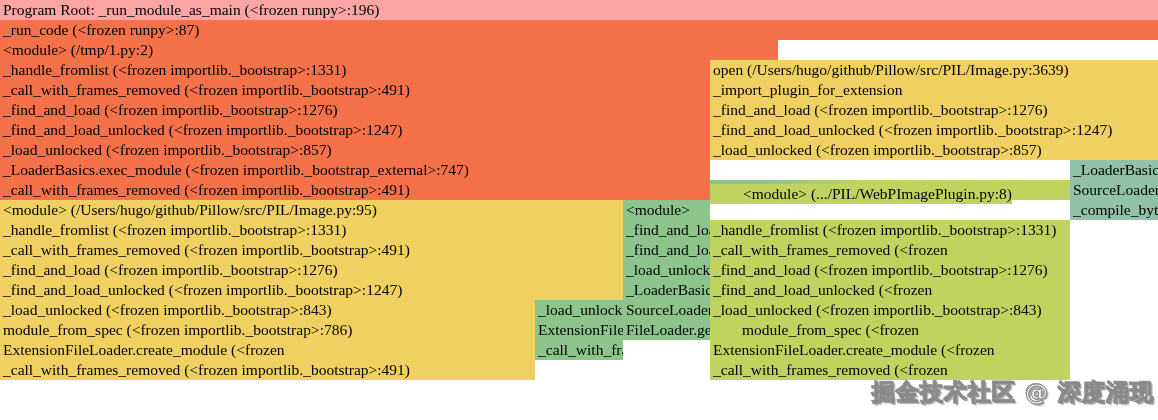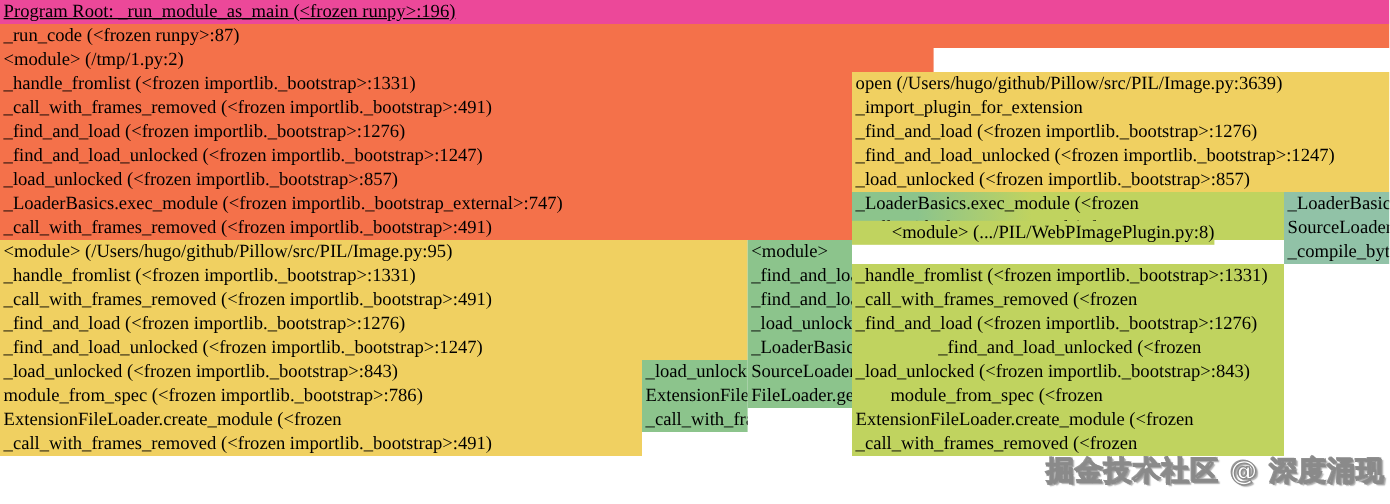--- a/index.html
+++ b/index.html
@@ -14,21 +14,21 @@
     position:absolute;
     height:20px;
     line-height:20px;
     font-size:15.5px;
     color:#000;
     white-space:nowrap;
     overflow:hidden;
     padding-left:3px;
     box-sizing:border-box;
   }
-  .c-white{background:#ec4899;text-decoration:underline;}
+  .c-white{background:#fca5a5;}
   .c-orange{background:var(--orange);}
   .c-yellow{background:var(--yellow);}
   .c-green{background:var(--green);}
   .c-yellowgreen{background:var(--yellowgreen);}
   .c-teal{background:var(--teal);}
   .c-green_fade{background:linear-gradient(90deg,var(--green) 0px,var(--green) 55px,var(--yellowgreen) 150px,var(--yellowgreen) 100%);}
   .watermark{
     position:absolute;
     top:377px;right:4px;
     font-family:"DejaVu Sans","Liberation Sans",sans-serif;
@@ -53,41 +53,40 @@
     <div class="cell c-yellow" style="left: 710px; top: 60px; width: 448px;">open (/Users/hugo/github/Pillow/src/PIL/Image.py:3639)</div>
     <div class="cell c-orange" style="left: 0px; top: 80px; width: 710px;">_call_with_frames_removed (&lt;frozen importlib._bootstrap&gt;:491)</div>
     <div class="cell c-yellow" style="left: 710px; top: 80px; width: 448px;">_import_plugin_for_extension</div>
     <div class="cell c-orange" style="left: 0px; top: 100px; width: 710px;">_find_and_load (&lt;frozen importlib._bootstrap&gt;:1276)</div>
     <div class="cell c-yellow" style="left: 710px; top: 100px; width: 448px;">_find_and_load (&lt;frozen importlib._bootstrap&gt;:1276)</div>
     <div class="cell c-orange" style="left: 0px; top: 120px; width: 710px;">_find_and_load_unlocked (&lt;frozen importlib._bootstrap&gt;:1247)</div>
     <div class="cell c-yellow" style="left: 710px; top: 120px; width: 448px;">_find_and_load_unlocked (&lt;frozen importlib._bootstrap&gt;:1247)</div>
     <div class="cell c-orange" style="left: 0px; top: 140px; width: 710px;">_load_unlocked (&lt;frozen importlib._bootstrap&gt;:857)</div>
     <div class="cell c-yellow" style="left: 710px; top: 140px; width: 448px;">_load_unlocked (&lt;frozen importlib._bootstrap&gt;:857)</div>
     <div class="cell c-orange" style="left: 0px; top: 160px; width: 710px;">_LoaderBasics.exec_module (&lt;frozen importlib._bootstrap_external&gt;:747)</div>
-    <div class="cell c-green_fade" style="left: 710px; top: 160px; width: 360px;">_LoaderBasics.exec_module (&lt;frozen</div>
     <div class="cell c-teal" style="left: 1070px; top: 160px; width: 88px;">_LoaderBasic</div>
     <div class="cell c-orange" style="left: 0px; top: 180px; width: 710px;">_call_with_frames_removed (&lt;frozen importlib._bootstrap&gt;:491)</div>
     <div class="cell c-green_fade" style="left: 710px; top: 180px; width: 360px;">_call_with_frames_removed (&lt;frozen</div>
     <div class="cell c-teal" style="left: 1070px; top: 180px; width: 88px;">SourceLoader</div>
     <div class="cell c-yellow" style="left: 0px; top: 200px; width: 623px;">&lt;module&gt; (/Users/hugo/github/Pillow/src/PIL/Image.py:95)</div>
     <div class="cell c-green" style="left: 623px; top: 200px; width: 87px;">&lt;module&gt;</div>
     <div class="cell c-yellowgreen" style="left: 710px; top: 184px; width: 302px; text-align: right;">&lt;module&gt; (.../PIL/WebPImagePlugin.py:8)</div>
     <div class="cell c-teal" style="left: 1070px; top: 200px; width: 88px;">_compile_byt</div>
     <div class="cell c-yellow" style="left: 0px; top: 220px; width: 623px;">_handle_fromlist (&lt;frozen importlib._bootstrap&gt;:1331)</div>
     <div class="cell c-green" style="left: 623px; top: 220px; width: 87px;">_find_and_loa</div>
     <div class="cell c-yellowgreen" style="left: 710px; top: 220px; width: 360px;">_handle_fromlist (&lt;frozen importlib._bootstrap&gt;:1331)</div>
     <div class="cell c-yellow" style="left: 0px; top: 240px; width: 623px;">_call_with_frames_removed (&lt;frozen importlib._bootstrap&gt;:491)</div>
     <div class="cell c-green" style="left: 623px; top: 240px; width: 87px;">_find_and_loa</div>
     <div class="cell c-yellowgreen" style="left: 710px; top: 240px; width: 360px;">_call_with_frames_removed (&lt;frozen</div>
     <div class="cell c-yellow" style="left: 0px; top: 260px; width: 623px;">_find_and_load (&lt;frozen importlib._bootstrap&gt;:1276)</div>
     <div class="cell c-green" style="left: 623px; top: 260px; width: 87px;">_load_unlock</div>
     <div class="cell c-yellowgreen" style="left: 710px; top: 260px; width: 360px;">_find_and_load (&lt;frozen importlib._bootstrap&gt;:1276)</div>
     <div class="cell c-yellow" style="left: 0px; top: 280px; width: 623px;">_find_and_load_unlocked (&lt;frozen importlib._bootstrap&gt;:1247)</div>
     <div class="cell c-green" style="left: 623px; top: 280px; width: 87px;">_LoaderBasic</div>
-    <div class="cell c-yellowgreen" style="left: 710px; top: 280px; width: 360px; text-align: center;">_find_and_load_unlocked (&lt;frozen</div>
+    <div class="cell c-yellowgreen" style="left: 710px; top: 280px; width: 360px;">_find_and_load_unlocked (&lt;frozen</div>
     <div class="cell c-yellow" style="left: 0px; top: 300px; width: 535px;">_load_unlocked (&lt;frozen importlib._bootstrap&gt;:843)</div>
     <div class="cell c-green" style="left: 535px; top: 300px; width: 88px;">_load_unlock</div>
     <div class="cell c-green" style="left: 623px; top: 300px; width: 87px;">SourceLoader</div>
     <div class="cell c-yellowgreen" style="left: 710px; top: 300px; width: 360px;">_load_unlocked (&lt;frozen importlib._bootstrap&gt;:843)</div>
     <div class="cell c-yellow" style="left: 0px; top: 320px; width: 535px;">module_from_spec (&lt;frozen importlib._bootstrap&gt;:786)</div>
     <div class="cell c-green" style="left: 535px; top: 320px; width: 88px;">ExtensionFile</div>
     <div class="cell c-green" style="left: 623px; top: 320px; width: 87px;">FileLoader.ge</div>
     <div class="cell c-yellowgreen" style="left: 710px; top: 320px; width: 360px; padding-left: 32px;">module_from_spec (&lt;frozen</div>
     <div class="cell c-yellow" style="left: 0px; top: 340px; width: 535px;">ExtensionFileLoader.create_module (&lt;frozen</div>
     <div class="cell c-green" style="left: 535px; top: 340px; width: 88px;">_call_with_fra</div>

